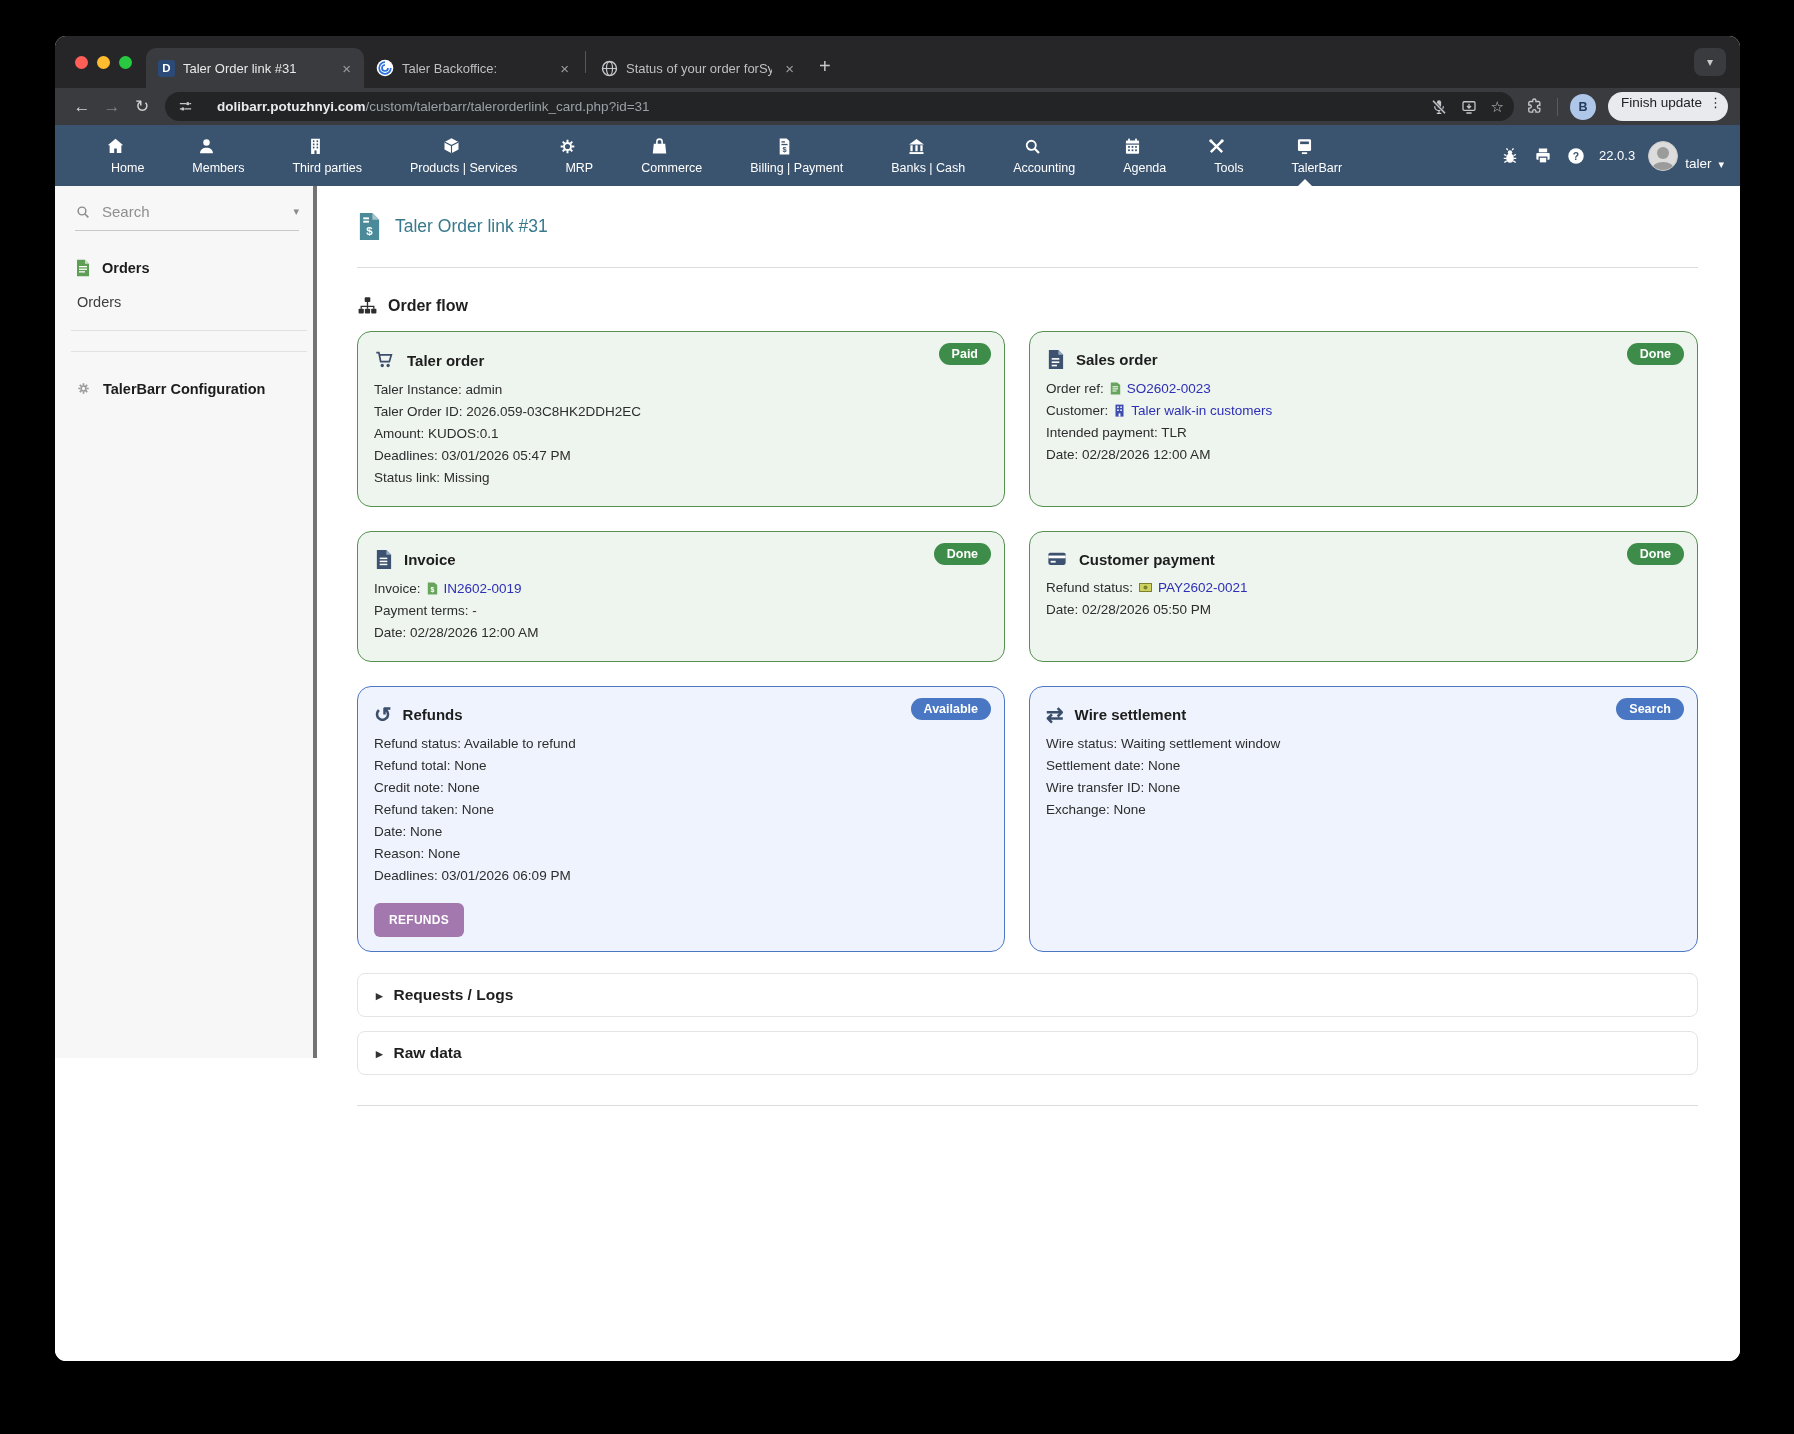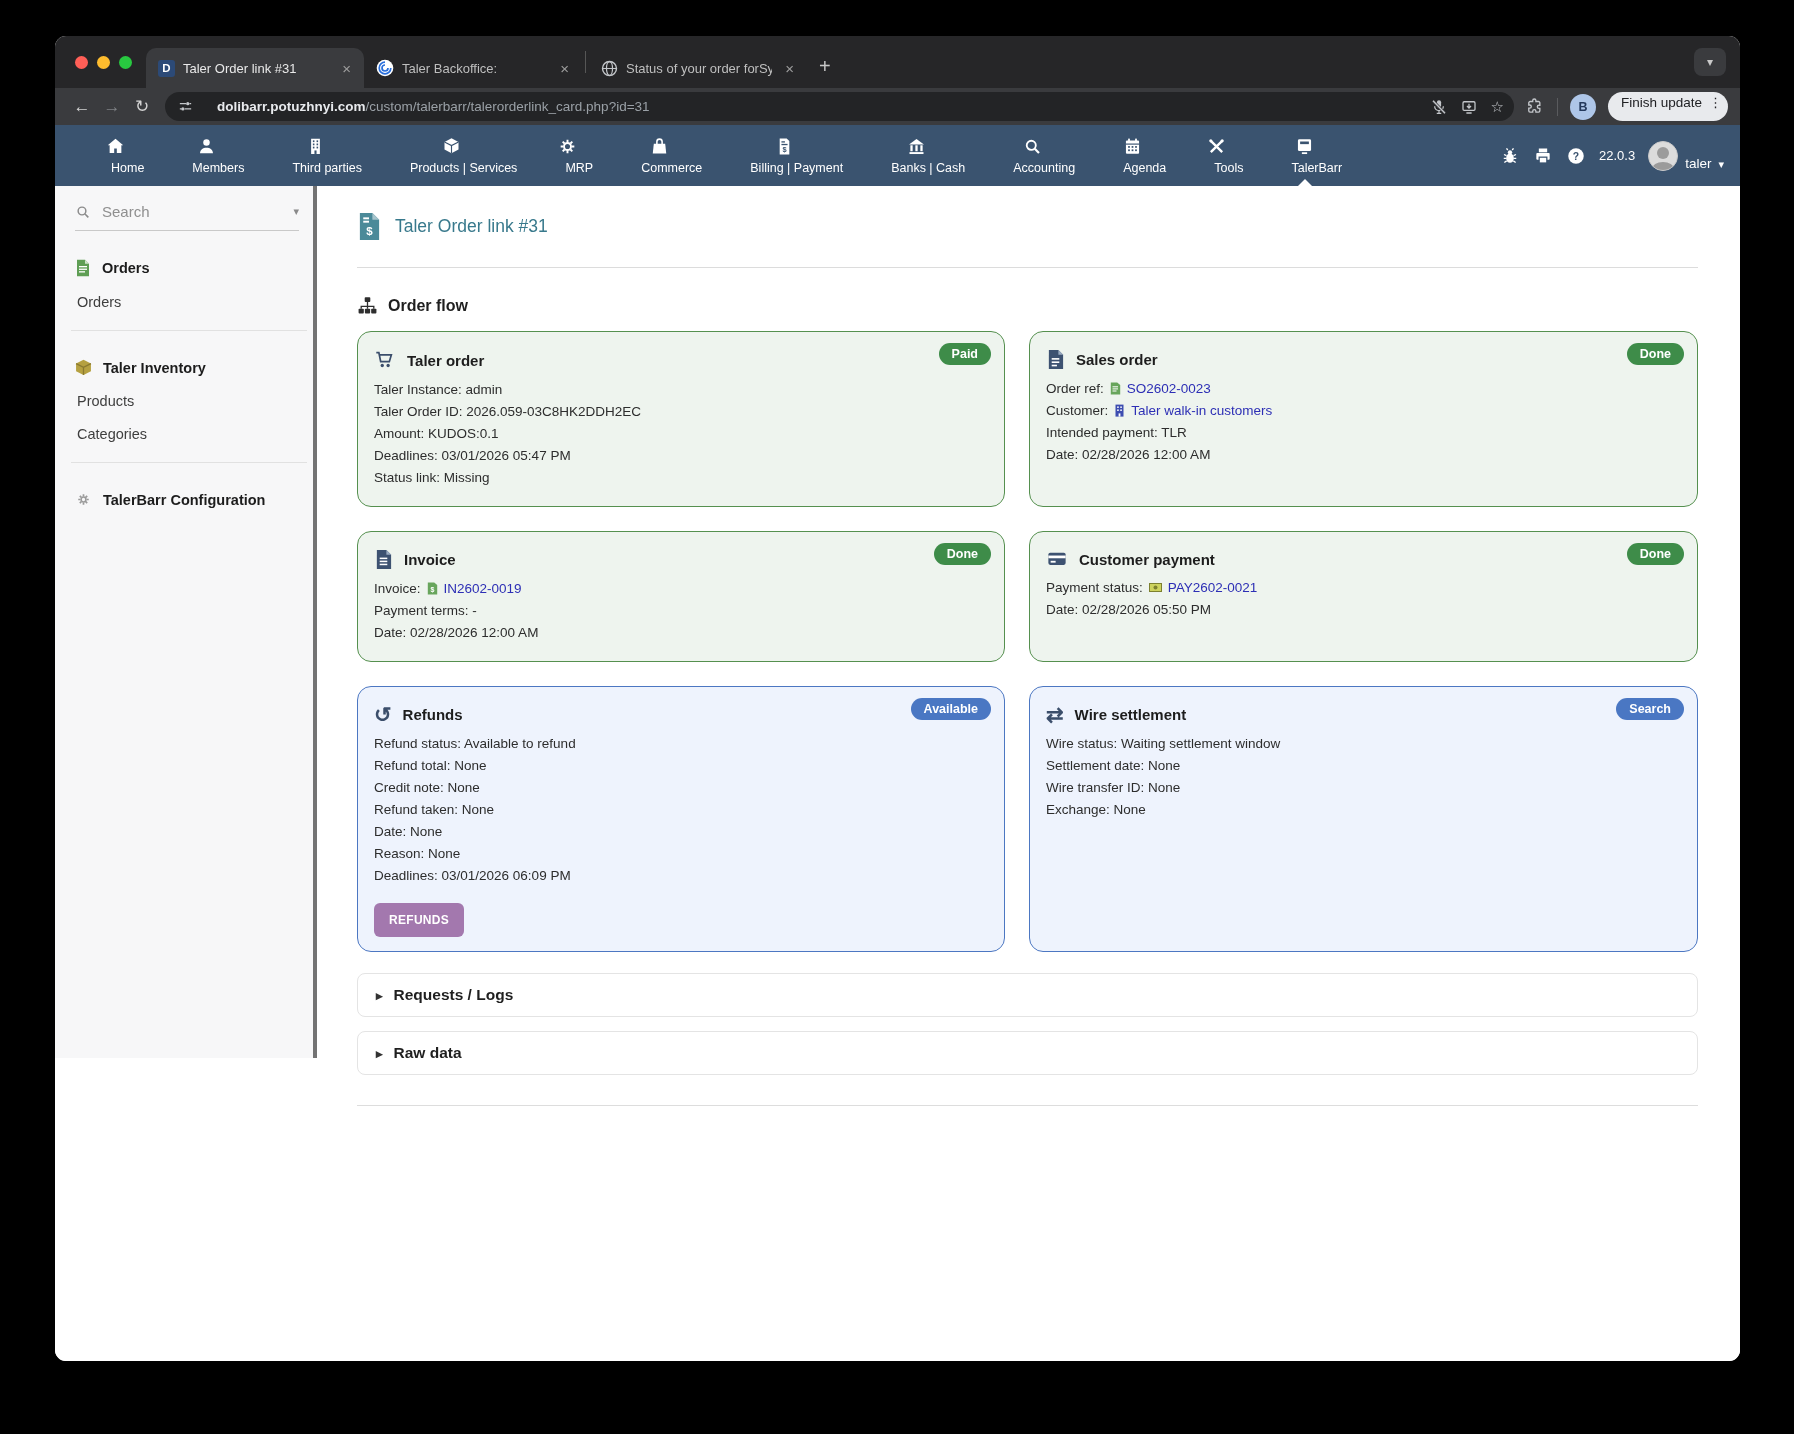--- a/index.html
+++ b/index.html
@@ -346,31 +346,20 @@
                 <rect x="4" y="7" width="8" height="1.3" fill="#fff"></rect>
                 <rect x="4" y="9.6" width="8" height="1.3" fill="#fff"></rect>
                 <rect x="4" y="12.2" width="6" height="1.3" fill="#fff"></rect>
               </svg>
             <span>Orders</span>
           </div>
           <div class="side-item">Orders</div>
         </div>
         <hr class="side-divider">
 
-        <div class="side-section">
-          <div class="side-head">
-            <svg width="17" height="17" viewBox="0 0 16 16">
-                <path d="M8 .8 15 4.3v7.2L8 15 1 11.5V4.3z" fill="#b5a041"></path>
-                <path d="M1 4.3 8 7.8l7-3.5M8 7.8V15" stroke="#8a7930" stroke-width="1.2" fill="none"></path>
-              </svg>
-            <span>Taler Inventory</span>
-          </div>
-          <div class="side-item">Products</div>
-          <div class="side-item">Categories</div>
-        </div>
         <hr class="side-divider">
 
         <div class="side-section">
           <div class="side-head">
             <svg width="17" height="17" viewBox="0 0 24 24">
                 <circle cx="12" cy="12" r="3.4" fill="none" stroke="#9a9a9a" stroke-width="2.2"></circle>
                 <path d="M12 4.6v3M12 16.4v3M4.6 12h3M16.4 12h3M6.8 6.8l2.1 2.1M15.1 15.1l2.1 2.1M17.2 6.8l-2.1 2.1M8.9 15.1l-2.1 2.1" stroke="#9a9a9a" stroke-width="2.4"></path>
               </svg>
             <span>TalerBarr Configuration</span>
           </div>
@@ -497,21 +486,21 @@
           <div class="card-title">
             <svg width="22" height="20" viewBox="0 0 24 22">
                 <rect x="2.5" y="4" width="19" height="13.5" rx="2" fill="#3d5271"></rect>
                 <rect x="2.5" y="7.2" width="19" height="3" fill="#fff"></rect>
                 <rect x="5" y="13" width="5.5" height="2" fill="#fff"></rect>
               </svg>
             <span>Customer payment</span>
           </div>
           <span class="badge green">Done</span>
           <div class="card-line">
-            <span>Payment status:</span>
+            <span>Refund status:</span>
             <span class="mini">
                 <svg width="13" height="11" viewBox="0 0 13 11">
                   <rect x=".5" y="1.5" width="12" height="8" fill="#cdd35e" stroke="#7d812f"></rect>
                   <circle cx="6.5" cy="5.5" r="2" fill="#7d812f"></circle>
                 </svg>
               </span>
             <a class="link">PAY2602-0021</a>
           </div>
           <div class="card-line">Date: 02/28/2026 05:50 PM</div>
         </div>

